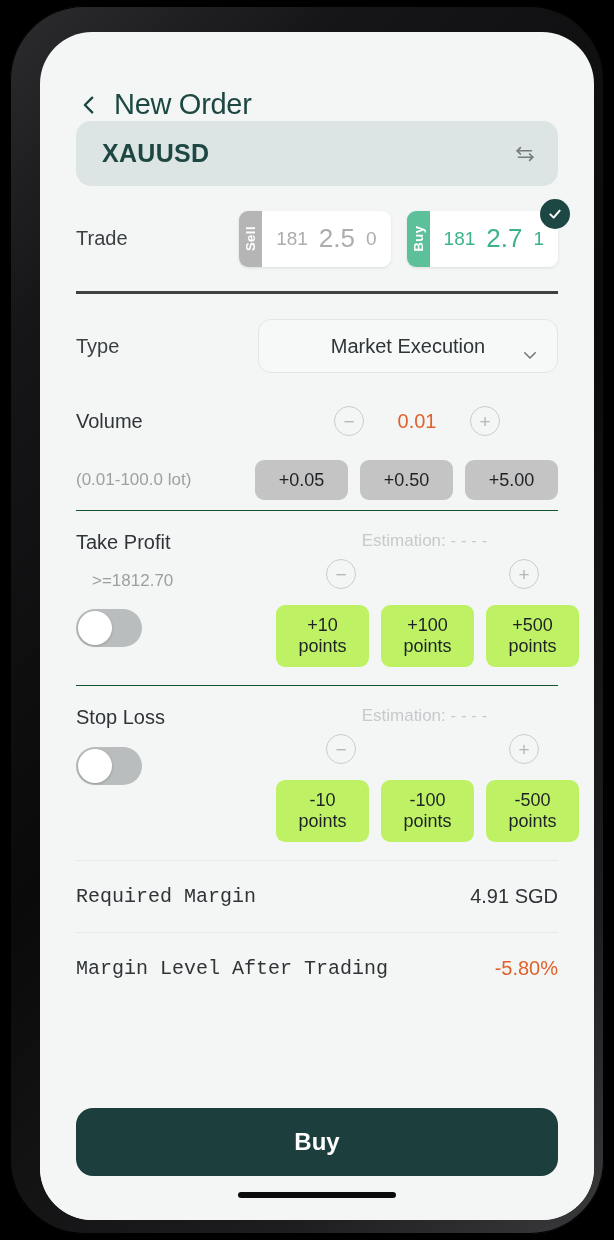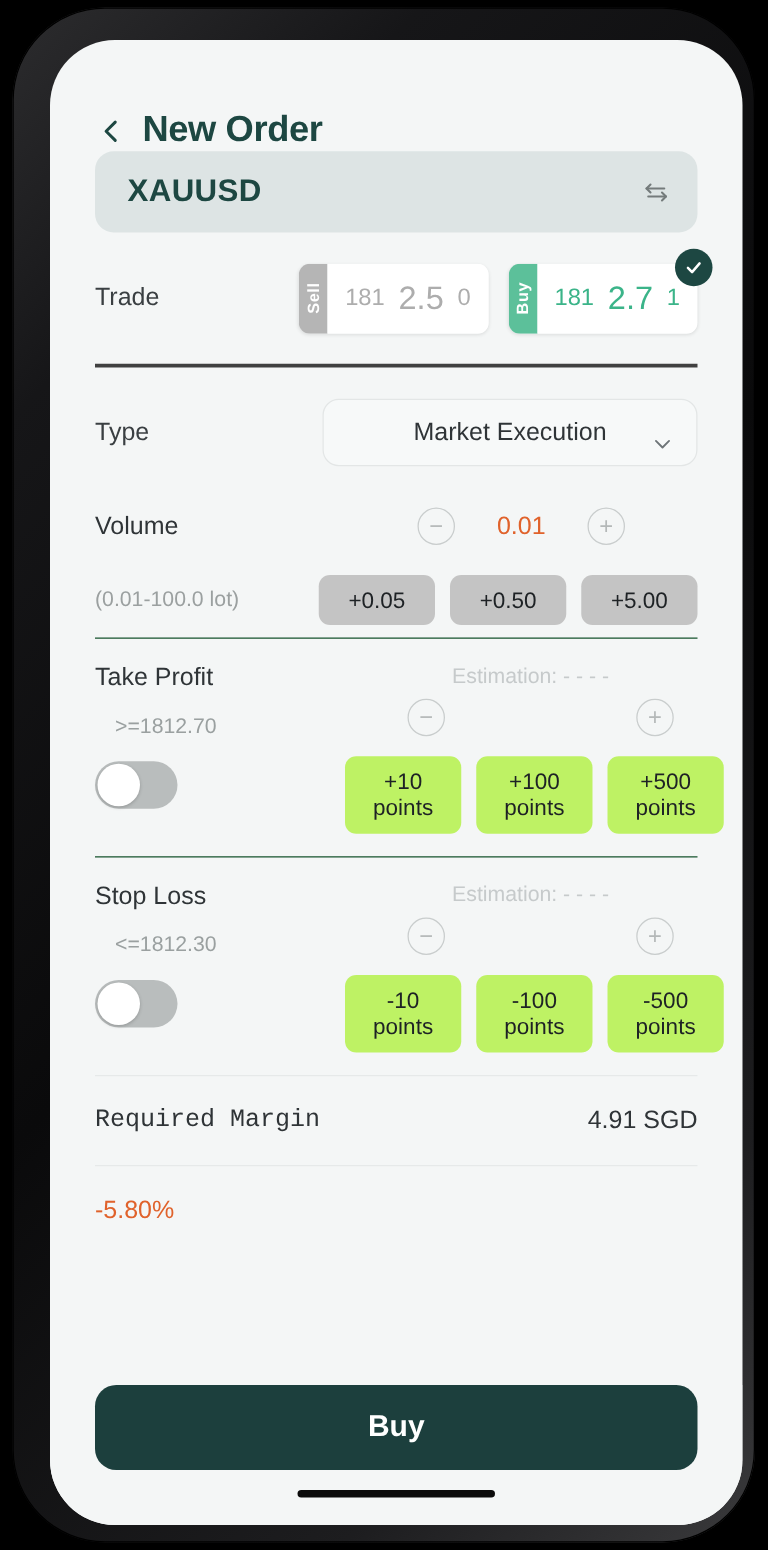--- a/index.html
+++ b/index.html
@@ -37,21 +37,21 @@
   
   .header {
     display: flex;
     align-items: center;
     gap: 14px;
     padding: 56px 0 0 38px;
   }
   .back-chevron { width: 22px; height: 22px; display: block; }
   .page-title {
     font-size: 29px;
-    font-weight: 700;
+    font-weight: 400;
     color: #1d4742;
     letter-spacing: -0.3px;
   }
 
   
   .content { padding: 0 36px; }
 
   
   .symbol-bar {
     height: 65px;
@@ -421,21 +421,20 @@
               </div>
             </div>
           </div>
         </div>
       </div>
 
       <div class="tpsl-block">
         <div class="tpsl-grid">
           <div class="tpsl-left">
             <div class="tpsl-title">Stop Loss</div>
-            <div class="tpsl-cond">&lt;=1812.30</div>
             <div class="toggle">
               <div class="toggle-knob"></div>
             </div>
           </div>
           <div class="tpsl-right">
             <div class="estimation">Estimation: - - - -</div>
             <div class="tpsl-stepper">
               <div class="step-btn">−</div>
               <div class="step-btn">+</div>
             </div>
@@ -455,20 +454,21 @@
             </div>
           </div>
         </div>
       </div>
 
       <div class="summary-row">
         <span class="sum-label">Required Margin</span>
         <span class="sum-value">4.91 SGD</span>
       </div>
       <div class="summary-row">
+        <span class="sum-label">Margin Level After Trading</span>
         <span class="sum-value neg">-5.80%</span>
       </div>
 
     </div>
 
     <div class="buy-bar">
       <div class="buy-button">Buy</div>
       <div class="home-indicator"></div>
     </div>
 

